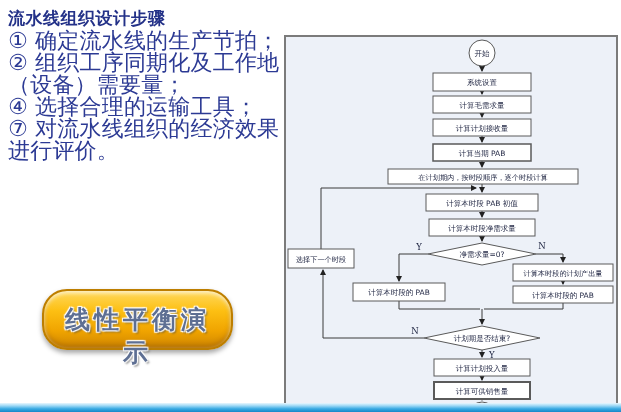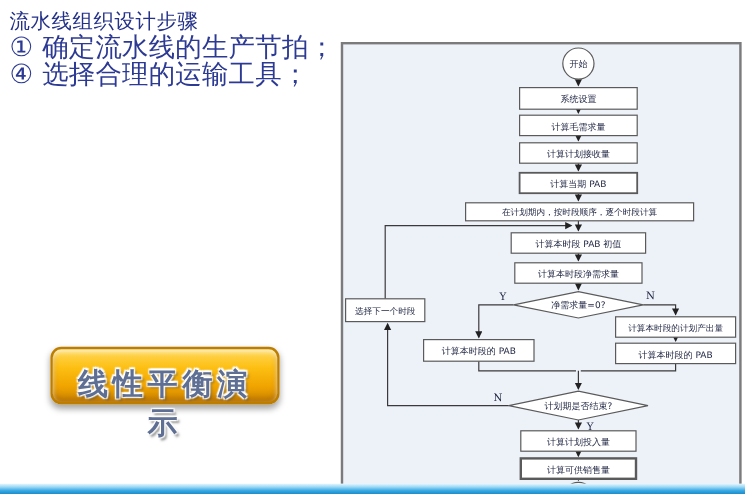--- a/index.html
+++ b/index.html
@@ -4,30 +4,30 @@
 <style>
   html,body{margin:0;padding:0;}
   body{
     width:621px;height:412px;position:relative;background:#ffffff;
     font-family:"DejaVu Sans","Liberation Sans",sans-serif;
     overflow:hidden;
   }
   
   .left-panel{position:absolute;left:8px;top:6px;width:278px;}
   .page-title{
-    font-size:17px;font-weight:normal;color:#233188;line-height:24px;
+    font-size:17px;font-weight:bold;color:#233188;line-height:24px;
     letter-spacing:0.5px;
   }
   .step{
     font-size:22px;color:#2c3a94;line-height:22px;letter-spacing:0.2px;
   }
   
   .demo-btn{
-    position:absolute;left:42px;top:289px;width:191px;height:48px;
-    border-radius:9px;border:2px solid #bd7e00;cursor:pointer;
+    position:absolute;left:42px;top:289px;width:191px;height:61px;
+    border-radius:25px;border:2px solid #bd7e00;cursor:pointer;
     background:linear-gradient(180deg,#ffd95d 0%,#fdbf12 35%,#f0a400 70%,#cf8600 100%);
     box-shadow:0 3px 5px rgba(0,0,0,0.35), inset 0 2px 4px rgba(255,255,255,0.75), inset 0 -3px 5px rgba(140,80,0,0.45);
     font-family:"DejaVu Sans","Liberation Sans",sans-serif;
     font-size:25px;font-weight:bold;letter-spacing:4px;
     color:#5e6f93;
     text-shadow:-1px -1px 1px #ffffff,1px -1px 1px #ffffff,-1px 1px 1px #ffffff,1px 1px 1px #f2f2f2,2px 2px 2px rgba(60,60,60,0.55);
     padding:12px;
   }
   
   .flow-panel{
@@ -51,21 +51,23 @@
     background:linear-gradient(180deg,#e9f7fe 0%,#9fd9f6 30%,#38a9e2 65%,#1888c8 100%);
   }
 </style>
 </head>
 <body>
 
 <div class="left-panel">
   <div class="page-title">流水线组织设计步骤</div>
   <div>
     <div class="step">① 确定流水线的生产节拍；</div>
+    <div class="step">② 组织工序同期化及工作地（设备）需要量；</div>
     <div class="step">④ 选择合理的运输工具；</div>
+    <div class="step">⑦ 对流水线组织的经济效果进行评价。</div>
   </div>
 </div>
 
 <button class="demo-btn">线性平衡演示</button>
 
 <div class="flow-panel">
   <svg width="330" height="392" viewBox="0 0 330 392">
     <defs>
       <marker id="ah" markerWidth="7" markerHeight="7" refX="5" refY="3" orient="auto" markerUnits="userSpaceOnUse">
         <path d="M0,0 L6,3 L0,6 Z" fill="#222"></path>

